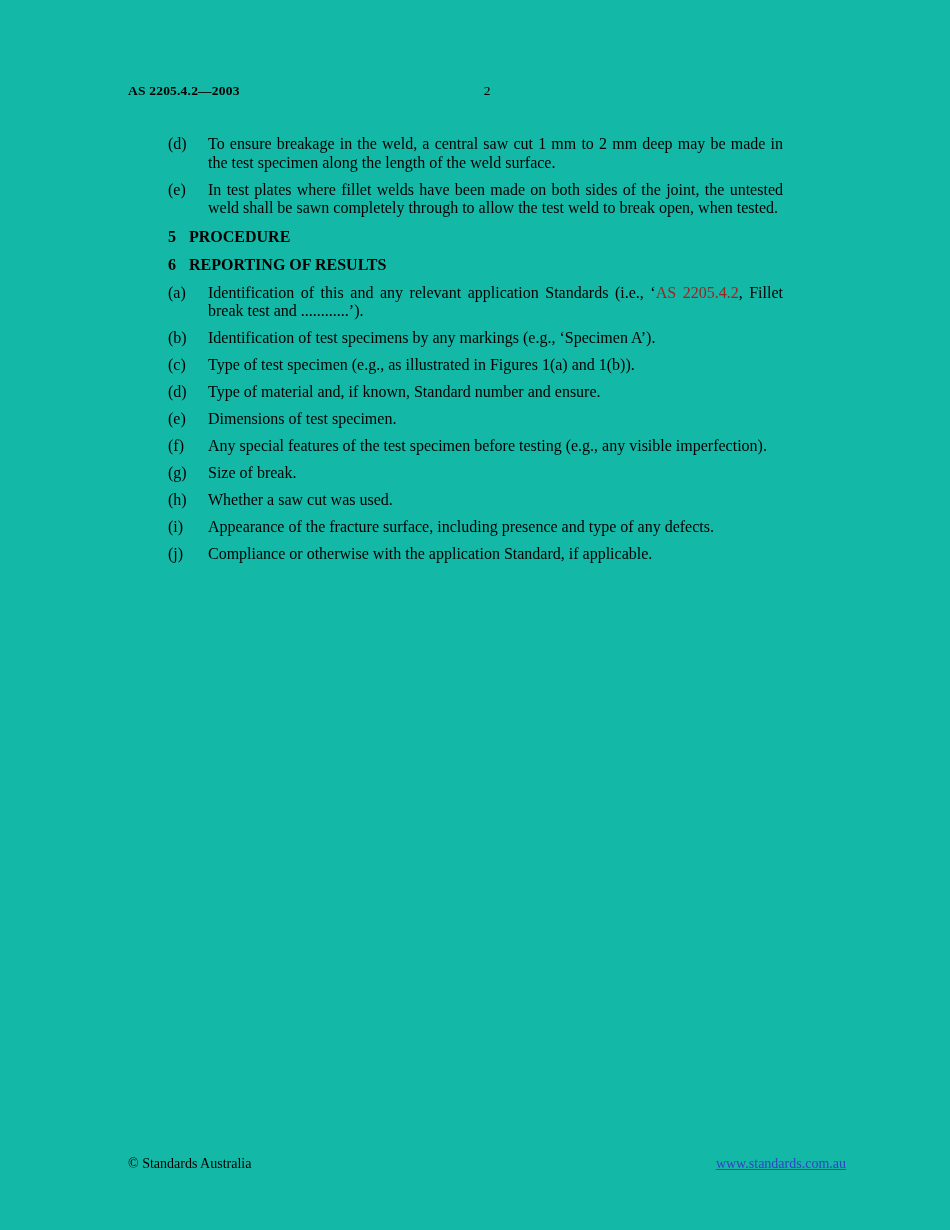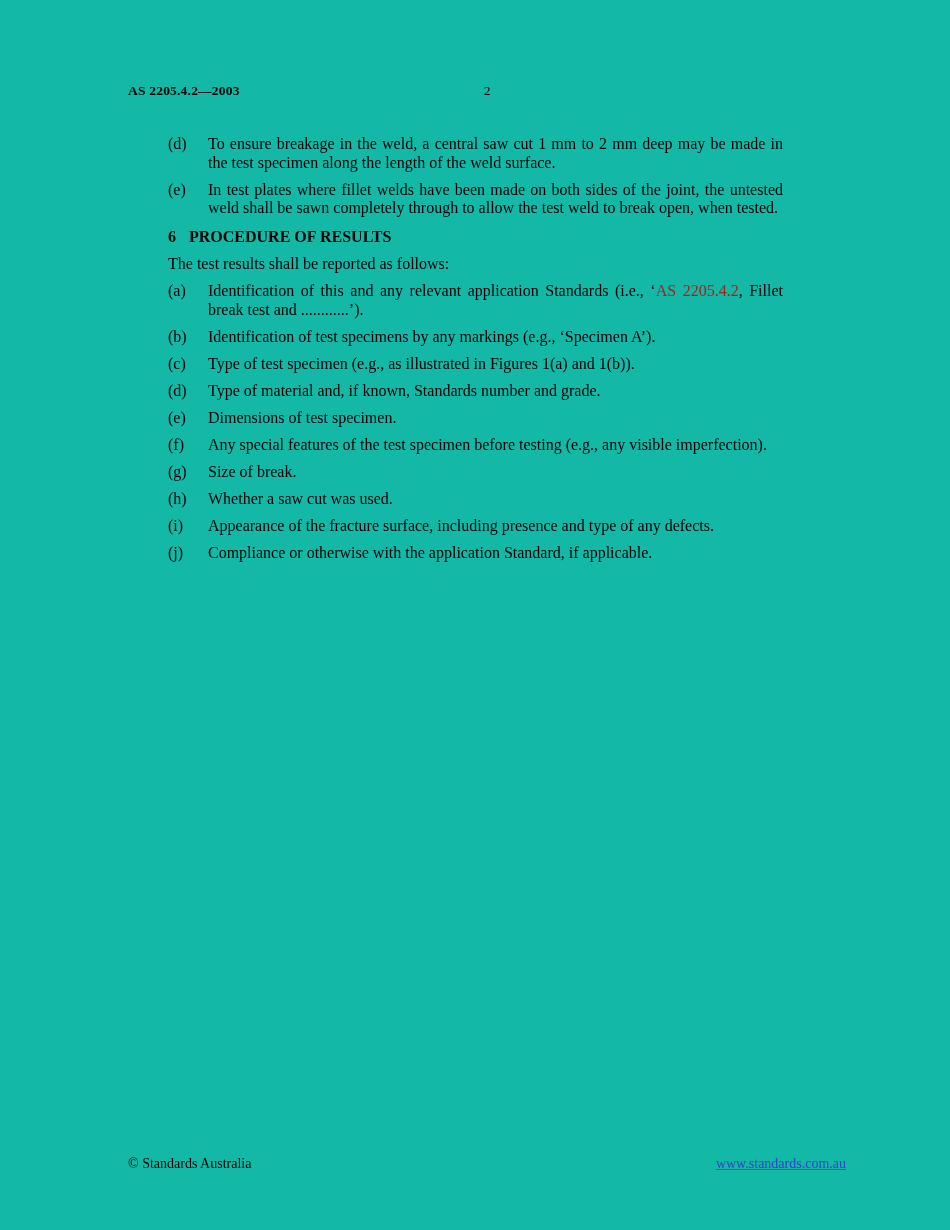--- a/index.html
+++ b/index.html
@@ -123,46 +123,48 @@
     <div class="item">
       <span class="item-label">(d)</span>
       <span class="item-text">To ensure breakage in the weld, a central saw cut 1 mm to 2 mm deep may be made in the test specimen along the length of the weld surface.</span>
     </div>
 
     <div class="item">
       <span class="item-label">(e)</span>
       <span class="item-text">In test plates where fillet welds have been made on both sides of the joint, the untested weld shall be sawn completely through to allow the test weld to break open, when tested.</span>
     </div>
 
-
-
     <div class="section-heading">
-      <span class="heading-number">6</span><span class="heading-title">PROCEDURE OF RESULTS</span>
-    </div>
-
-    <div class="intro-line">The test results shall be reported as follows:</div>
+      <span class="heading-number">5</span><span class="heading-title">PROCEDURE</span>
+    </div>
+
+
+    <div class="section-heading">
+      <span class="heading-number">6</span><span class="heading-title">REPORTING OF RESULTS</span>
+    </div>
+
 
     <div class="item">
       <span class="item-label">(a)</span>
       <span class="item-text"><span>Identification of this and any relevant application Standards (i.e., ‘</span><span class="ref-link">AS 2205.4.2</span><span>, Fillet break test and ............’).</span></span>
     </div>
 
     <div class="item">
       <span class="item-label">(b)</span>
       <span class="item-text">Identification of test specimens by any markings (e.g., ‘Specimen A’).</span>
     </div>
 
     <div class="item">
       <span class="item-label">(c)</span>
       <span class="item-text">Type of test specimen (e.g., as illustrated in Figures 1(a) and 1(b)).</span>
     </div>
 
     <div class="item">
       <span class="item-label">(d)</span>
-      <span class="item-text">Type of material and, if known, Standards number and grade.</span>
+      <span class="item-text">Type of material and, if known, Standard number and ensure.</span>
     </div>
 
     <div class="item">
       <span class="item-label">(e)</span>
       <span class="item-text">Dimensions of test specimen.</span>
     </div>
 
     <div class="item">
       <span class="item-label">(f)</span>
       <span class="item-text">Any special features of the test specimen before testing (e.g., any visible imperfection).</span>

